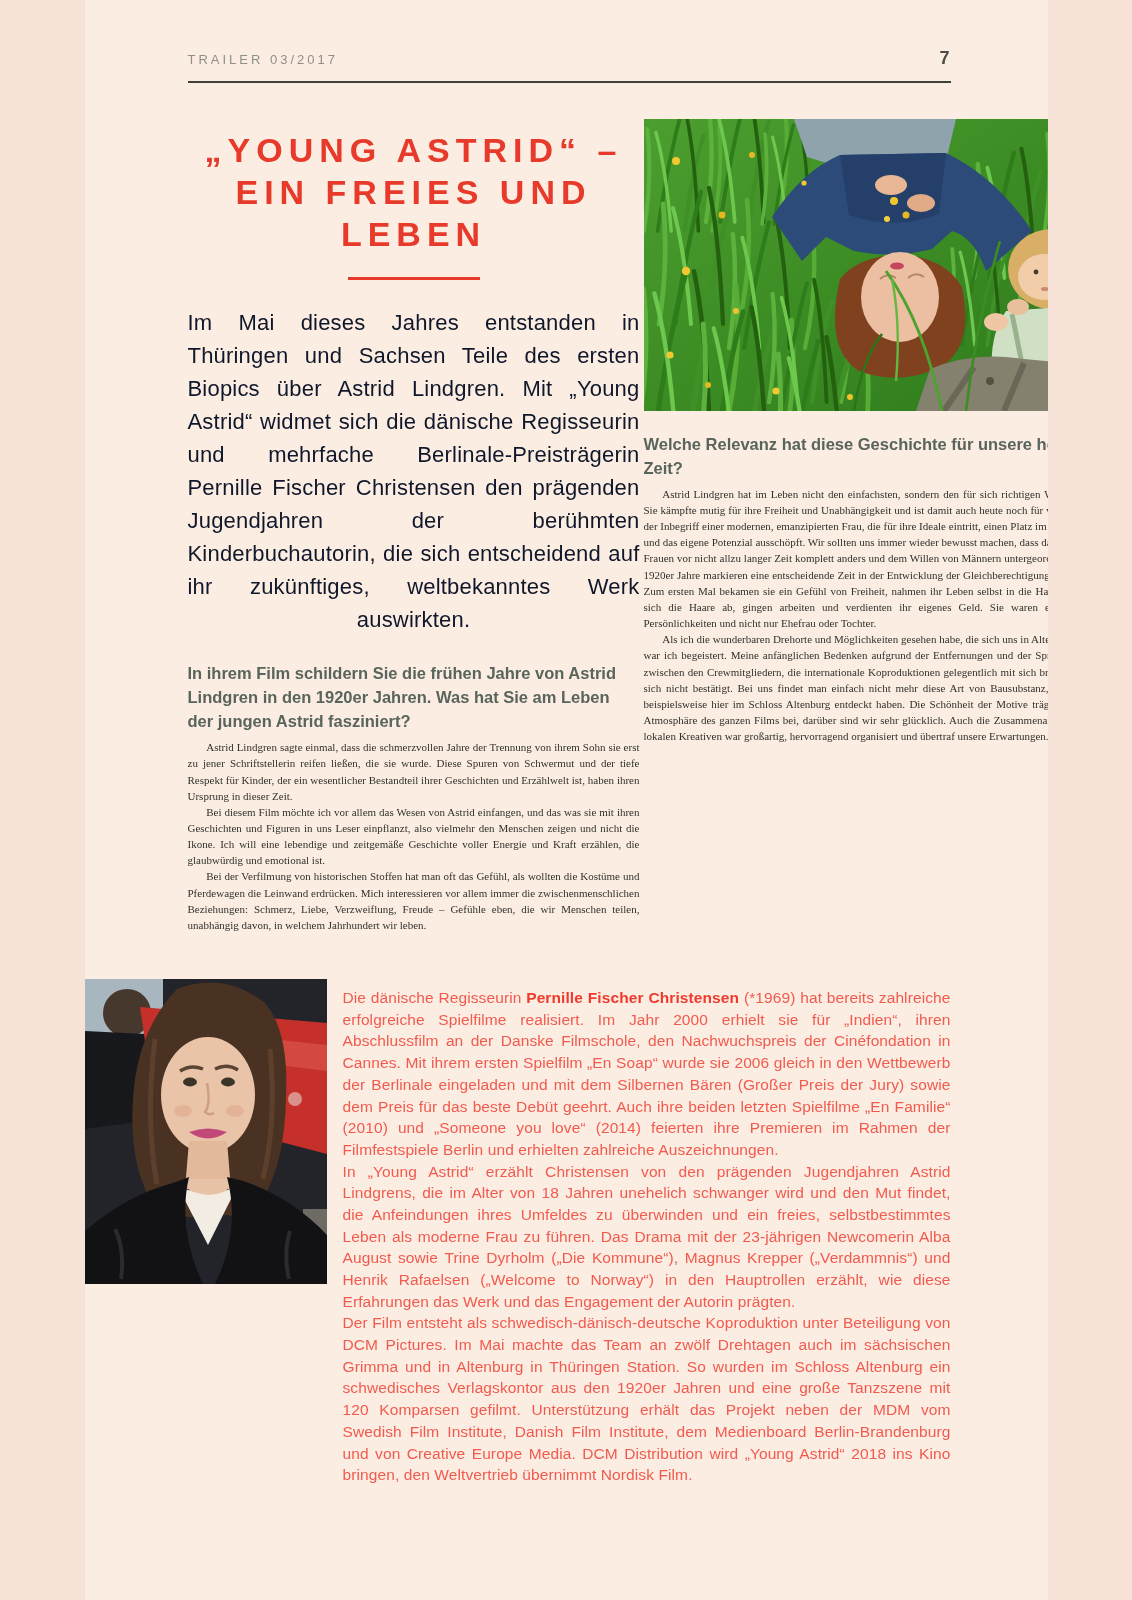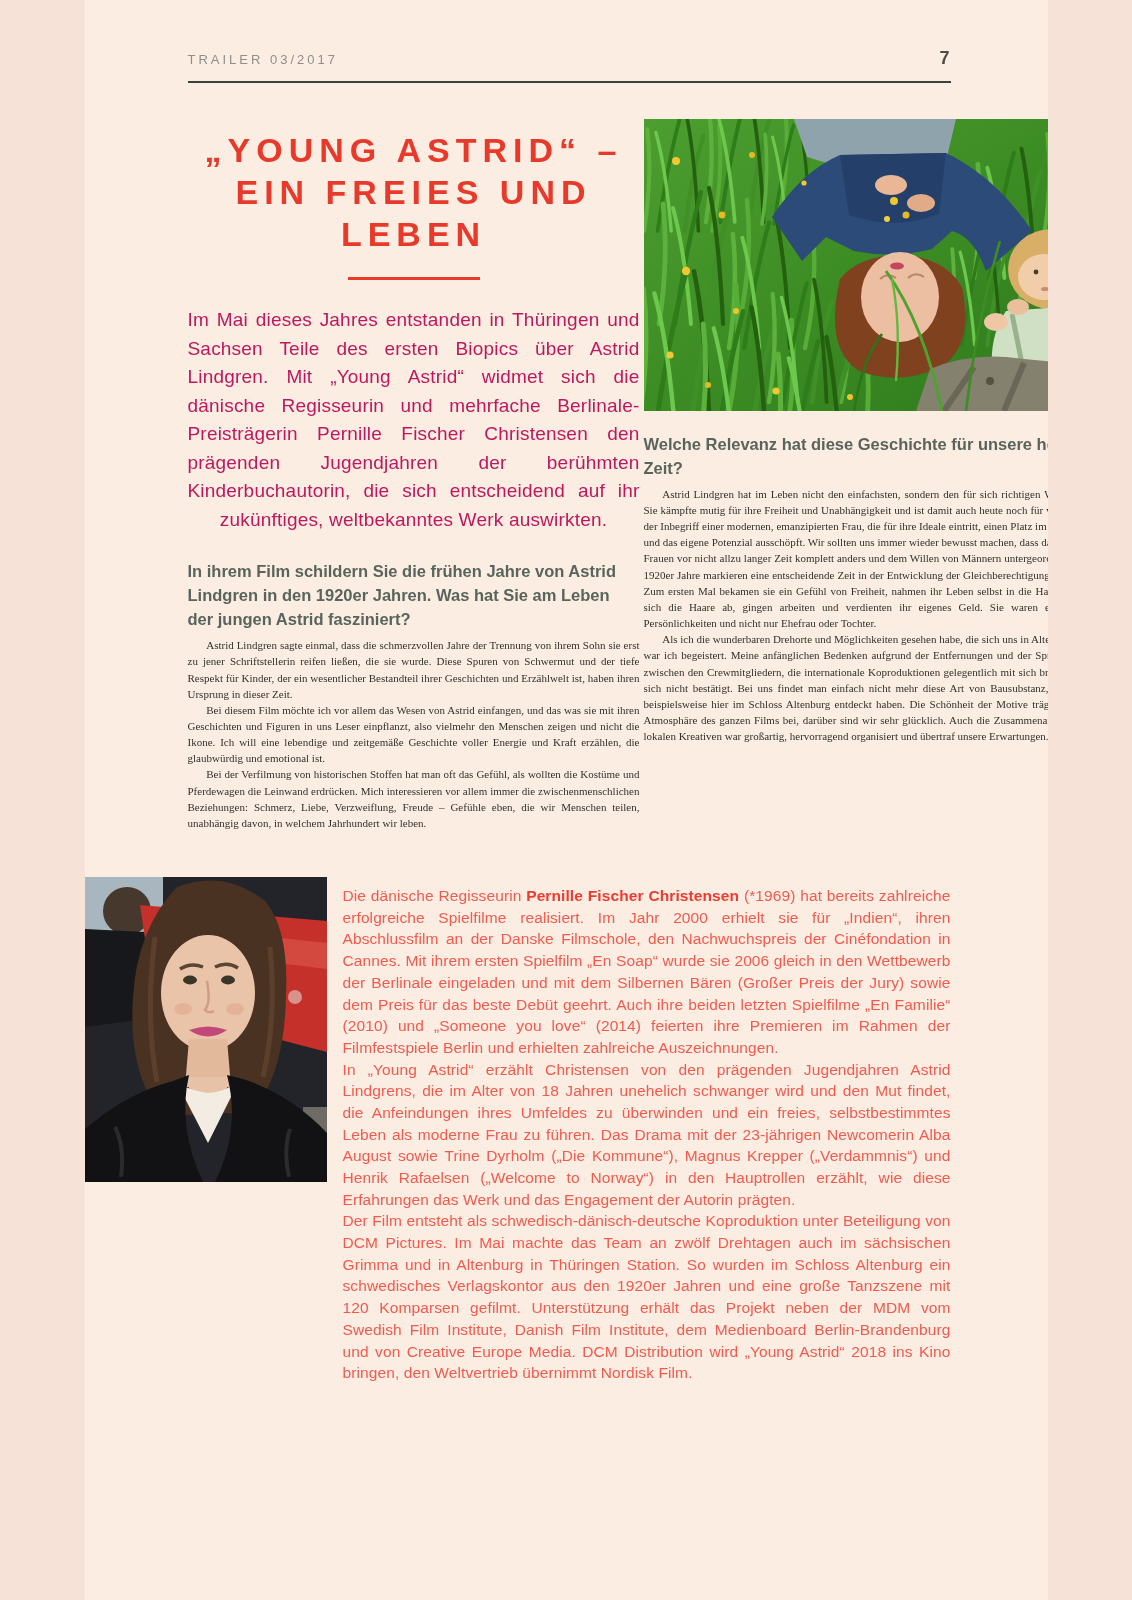--- a/index.html
+++ b/index.html
@@ -13,21 +13,21 @@
   .hdr{display:flex;justify-content:space-between;align-items:baseline;}
   .hdr-mag{font-size:13px;letter-spacing:3px;color:#8f8f88;font-weight:500;}
   .hdr-num{font-size:18px;font-weight:700;color:#4b4e46;letter-spacing:1px;}
   .hdr-rule{height:2px;background:#3e4139;margin-top:12px;}
   
   .cols{display:grid;grid-template-columns:452px 462px;column-gap:4px;margin-top:36px;}
   .title{margin:10px 0 0;text-align:center;color:#e73a2b;
     font-size:34px;font-weight:700;letter-spacing:6px;line-height:1.24;}
   .title span{display:block;}
   .title-divider{width:132px;height:3px;background:#e73a2b;margin:22px auto 26px;}
-  .intro{margin:0 0 10px;font-size:19px;line-height:1.5;color:#be185d;
+  .intro{margin:0 0 10px;font-size:22px;line-height:1.5;color:#0f172a;
     text-align:justify;text-align-last:center;letter-spacing:.2px;}
   .q{margin:26px 0 5px;font-size:16.5px;font-weight:700;line-height:1.45;color:#59655c;}
   .a{margin:0;font-family:"Liberation Serif",serif;font-size:11px;line-height:1.47;
     color:#30322c;text-align:justify;text-indent:1.7em;hyphens:auto;}
   .photo-top{margin:0;width:462px;height:292px;}
   .photo-top svg,.photo-portrait svg{display:block;width:100%;height:100%;}
   .col-right .q:first-of-type{margin-top:22px;}
   
   .bio{display:flex;margin-left:-103px;margin-top:46px;}
   .photo-portrait{margin:0;flex:none;width:242px;height:305px;}

